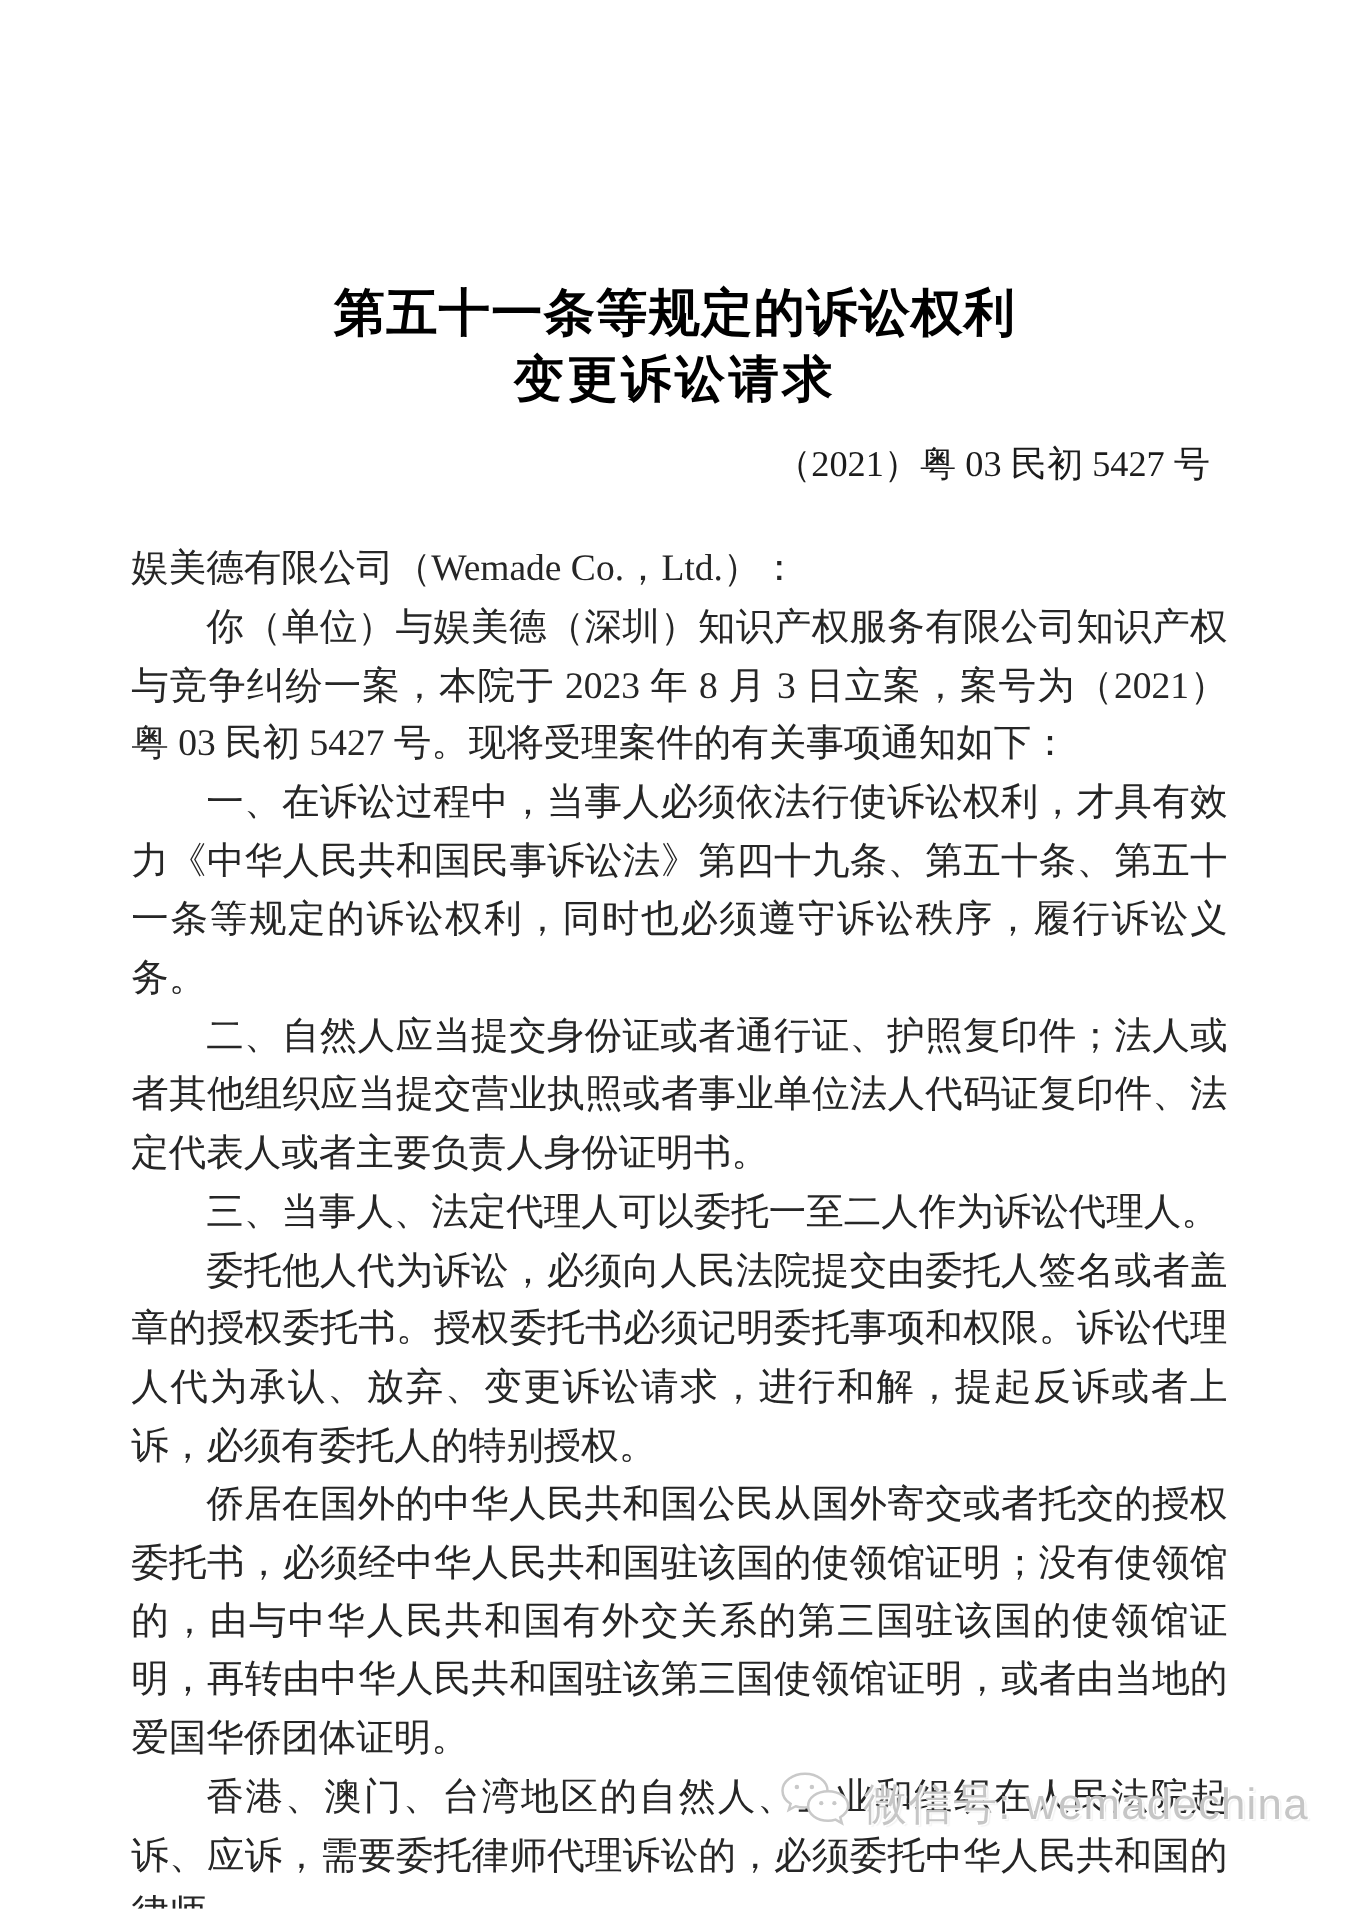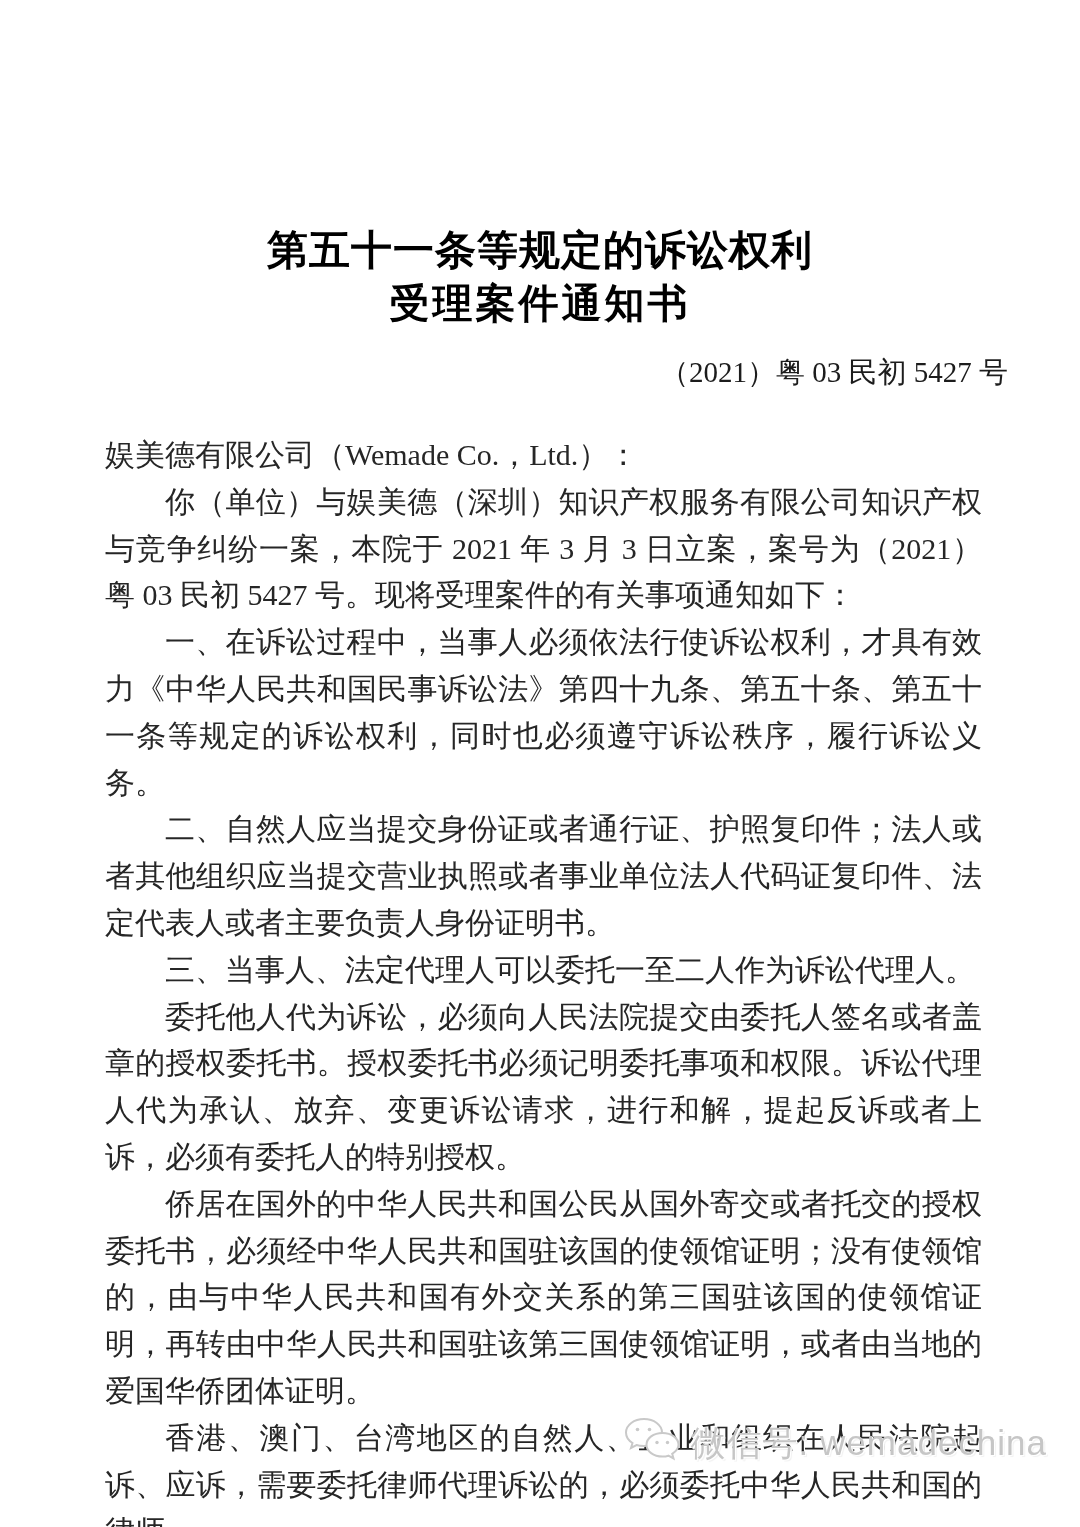--- a/index.html
+++ b/index.html
@@ -32,21 +32,21 @@
   .doc-title {
     margin: 0;
     font-size: 40px;
     font-weight: bold;
     line-height: 53px;
     color: #000000;
     letter-spacing: 3px;
   }
   .case-no {
     margin-top: 22px;
-    padding-right: 72px;
+    padding-right: 112px;
     text-align: right;
     font-size: 29px;
     line-height: 40px;
     color: #1c1c1c;
   }
   .doc-body {
     margin: 40px 98px 0 105px;
     font-size: 30px;
     line-height: 46.8px;
     text-align: justify;
@@ -81,28 +81,28 @@
     flex: 0 0 auto;
   }
 </style>
 </head>
 <body>
 
 <div class="page">
 
   <header class="doc-header">
     <h1 class="court-name">第五十一条等规定的诉讼权利</h1>
-    <h2 class="doc-title">受理案件通知书</h2>
+    <h2 class="doc-title">变更诉讼请求</h2>
   </header>
 
   <div class="case-no">（2021）粤 03 民初 5427 号</div>
 
   <main class="doc-body">
     <p class="no-indent">娱美德有限公司（Wemade Co.，Ltd.）：</p>
-    <p>你（单位）与娱美德（深圳）知识产权服务有限公司知识产权与竞争纠纷一案，本院于 2021 年 3 月 3 日立案，案号为（2021）粤 03 民初 5427 号。现将受理案件的有关事项通知如下：</p>
+    <p>你（单位）与娱美德（深圳）知识产权服务有限公司知识产权与竞争纠纷一案，本院于 2023 年 8 月 3 日立案，案号为（2021）粤 03 民初 5427 号。现将受理案件的有关事项通知如下：</p>
     <p>一、在诉讼过程中，当事人必须依法行使诉讼权利，才具有效力《中华人民共和国民事诉讼法》第四十九条、第五十条、第五十一条等规定的诉讼权利，同时也必须遵守诉讼秩序，履行诉讼义务。</p>
     <p>二、自然人应当提交身份证或者通行证、护照复印件；法人或者其他组织应当提交营业执照或者事业单位法人代码证复印件、法定代表人或者主要负责人身份证明书。</p>
     <p>三、当事人、法定代理人可以委托一至二人作为诉讼代理人。</p>
     <p>委托他人代为诉讼，必须向人民法院提交由委托人签名或者盖章的授权委托书。授权委托书必须记明委托事项和权限。诉讼代理人代为承认、放弃、变更诉讼请求，进行和解，提起反诉或者上诉，必须有委托人的特别授权。</p>
     <p>侨居在国外的中华人民共和国公民从国外寄交或者托交的授权委托书，必须经中华人民共和国驻该国的使领馆证明；没有使领馆的，由与中华人民共和国有外交关系的第三国驻该国的使领馆证明，再转由中华人民共和国驻该第三国使领馆证明，或者由当地的爱国华侨团体证明。</p>
     <p>香港、澳门、台湾地区的自然人、企业和组织在人民法院起诉、应诉，需要委托律师代理诉讼的，必须委托中华人民共和国的律师。</p>
     <p>香港、澳门、台湾地区的自然人参加诉讼所提交的身份证明、香港、澳门台湾地区的企业和组织所提交的资格证明、授权委托书必须履行相关的证明手续，才具有效力。</p>
 
   </main>
 

